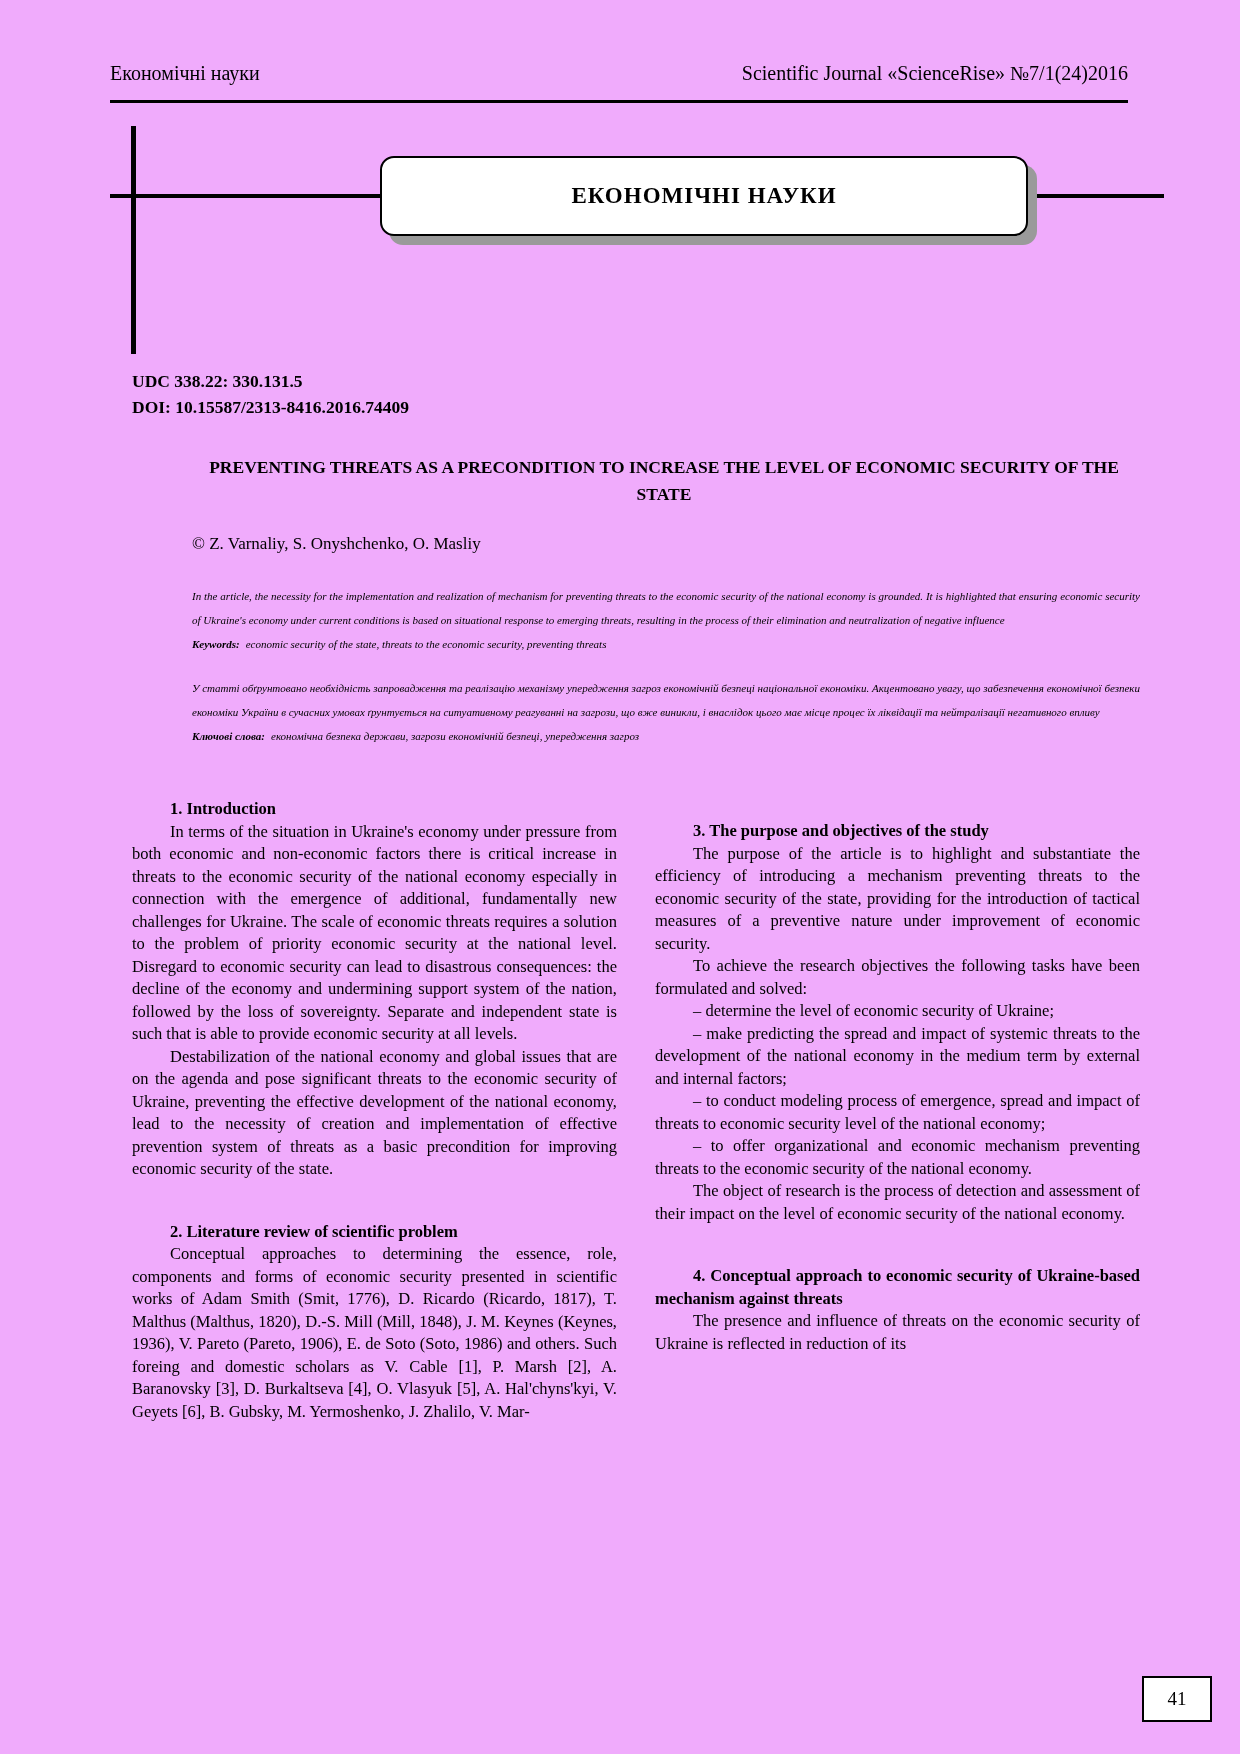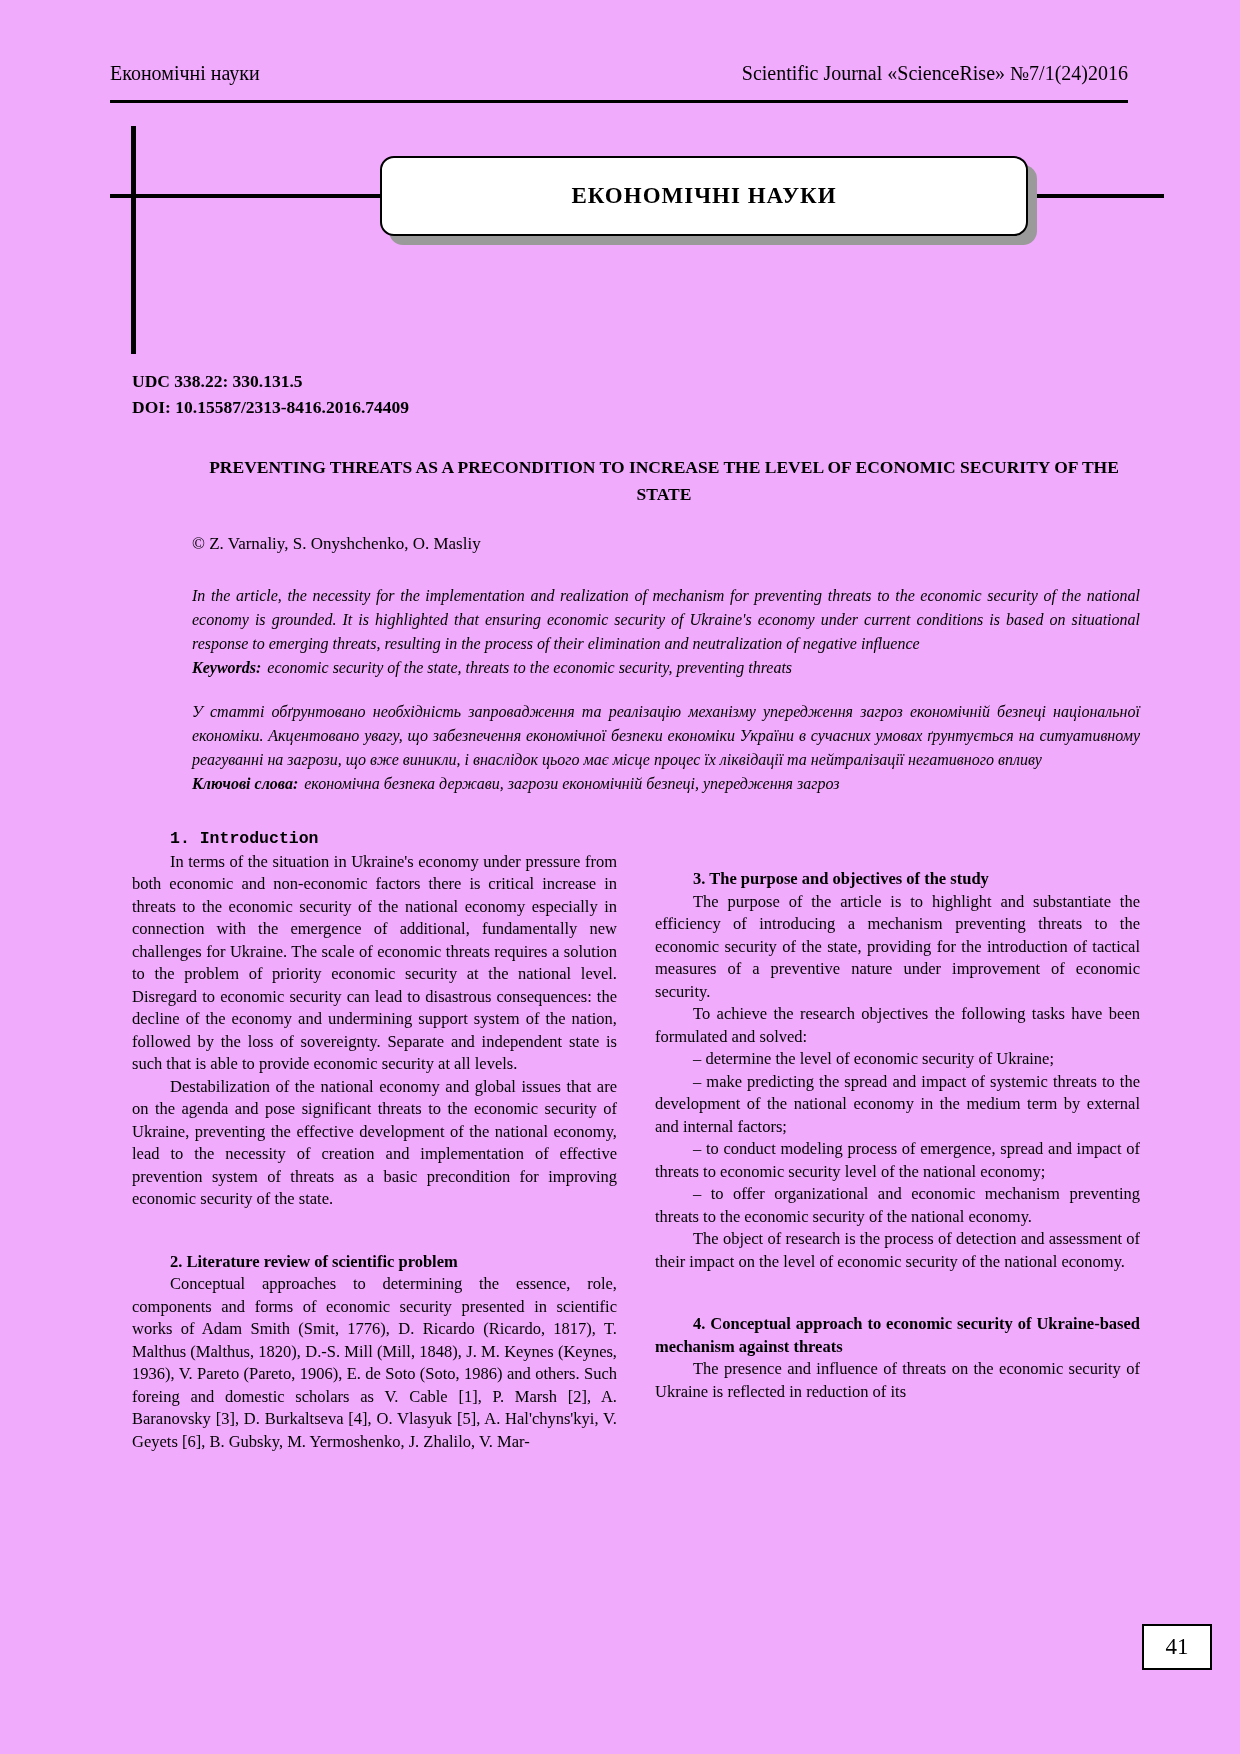--- a/index.html
+++ b/index.html
@@ -42,39 +42,39 @@
   .content { position:absolute; left:132px; top:368px; width:1008px; }
   .meta-line { font-weight:bold; font-size:17.5px; line-height:26px; }
   .article-title {
     margin:34px 0 0 60px; width:944px;
     font-weight:bold; font-size:17.5px; line-height:27px;
     text-align:center;
   }
   .article-authors { margin:26px 0 0 60px; font-weight:normal; font-size:17px; }
   .abstract {
     margin:30px 0 0 60px; width:948px;
-    font-style:italic; font-size:16px; line-height:24px;
+    font-style:italic; font-size:11px; line-height:24px;
     text-align:justify;
   }
   .abstract-uk { margin-top:20px; }
   .kw-line { text-align:justify; }
   .kw-label { font-weight:bold; margin-right:6px; }
   
   .columns { display:flex; gap:38px; margin-top:32px; }
   .col { width:485px; font-size:16.5px; line-height:22.5px; text-align:justify; }
   .col p { text-indent:38px; }
   .col p.noindent { text-indent:0; }
   .col p.heading { font-weight:bold; margin-top:40px; }
-  .col p.heading.first { margin-top:0;font-family:Liberation Mono, monospace; }
+  .col p.heading.first { margin-top:18px; }
   
   .page-number-box {
-    position:absolute; left:1142px; top:1624px; width:70px; height:46px;
+    position:absolute; left:1142px; top:1676px; width:70px; height:46px;
     border:2px solid #000; background:#fff;
     display:flex; align-items:center; justify-content:center;
-    font-size:23px;
+    font-size:19px;
   }
 </style>
 </head>
 <body>
 
 <div class="page">
 
   <div class="running-head">
     <span>Економічні науки</span>
     <span>Scientific Journal «ScienceRise» №7/1(24)2016</span>

